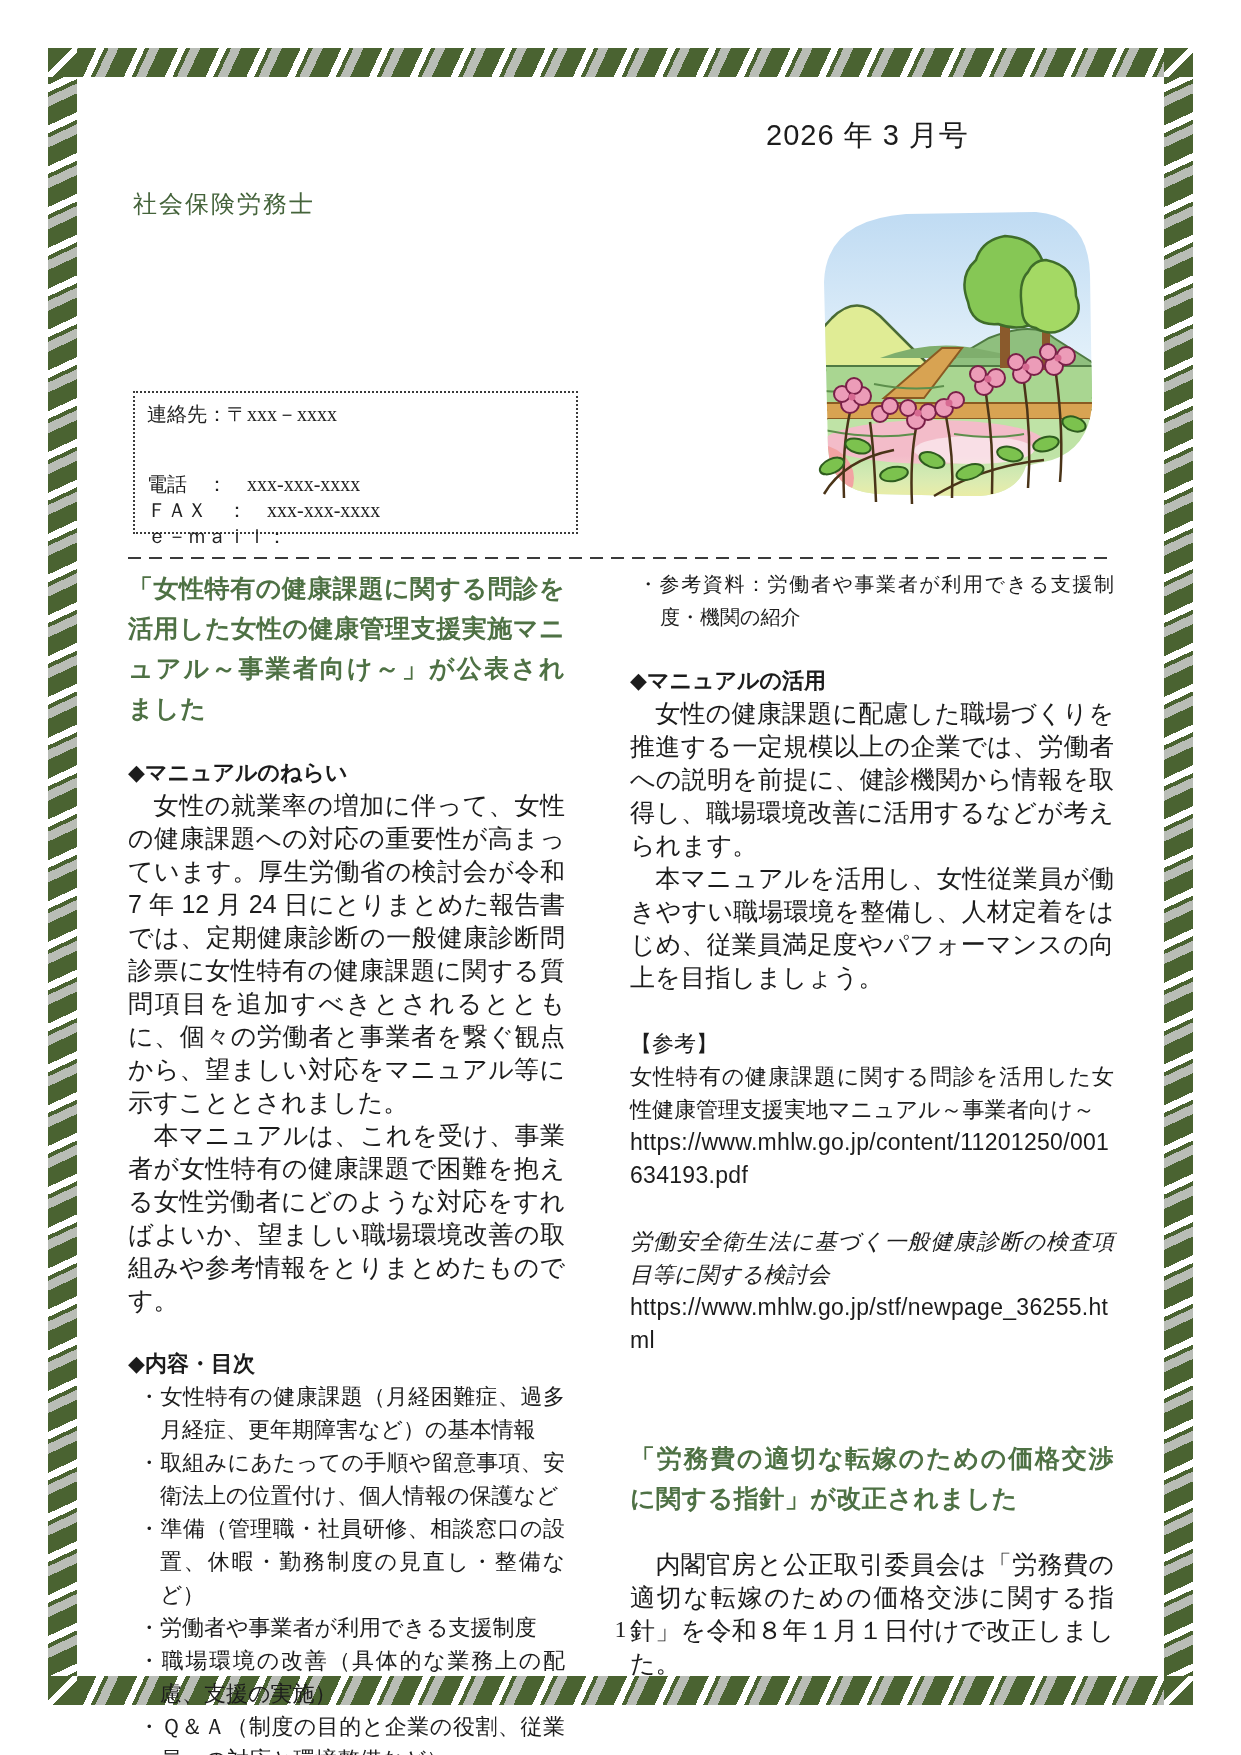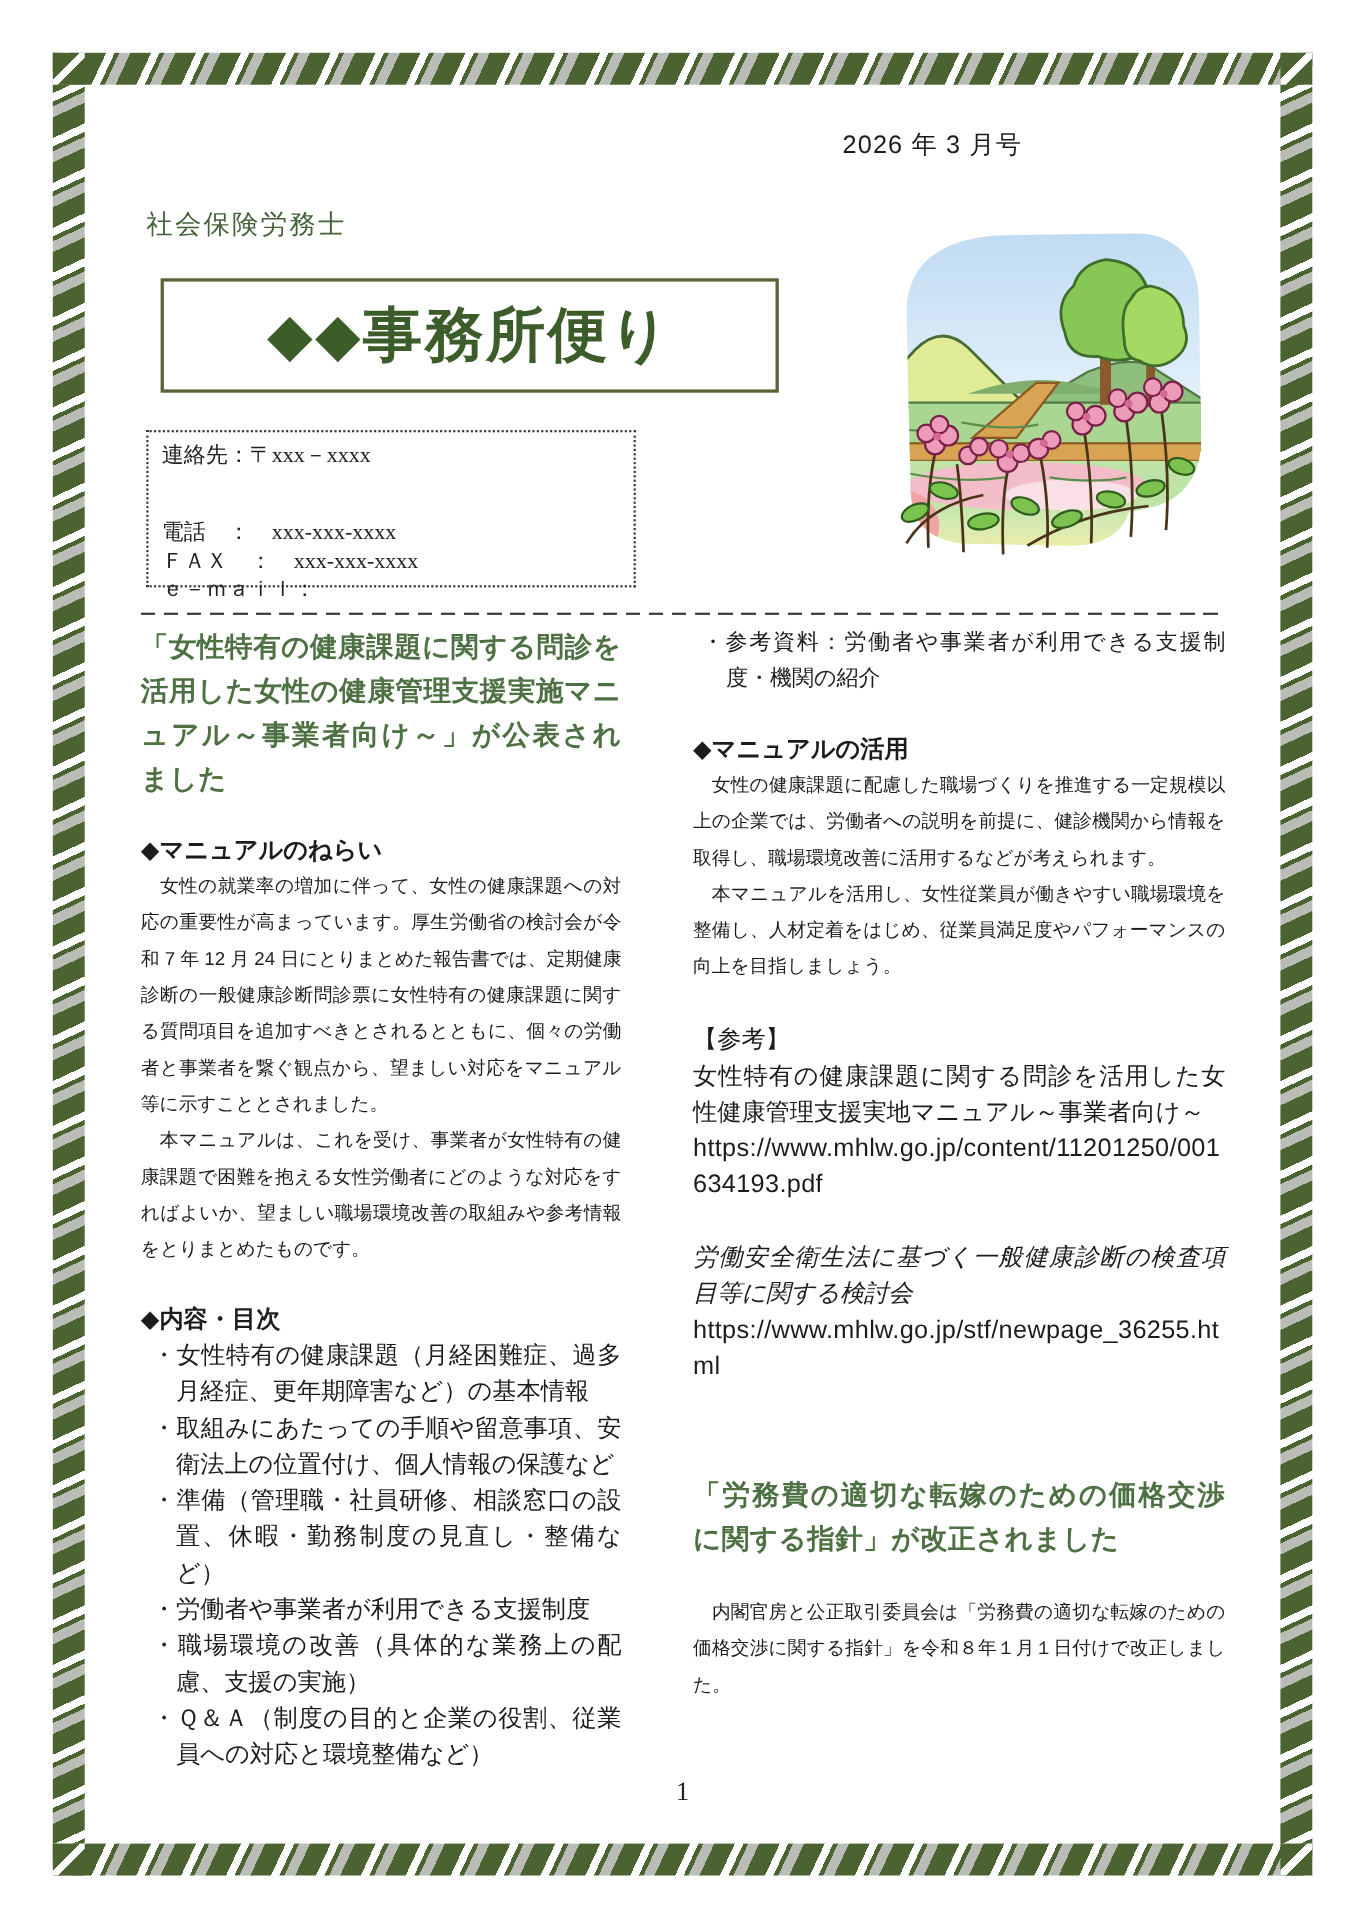--- a/index.html
+++ b/index.html
@@ -34,21 +34,21 @@
   .b-left{left:48px;} .b-right{left:1164px;}
   .b-corner{
     position:absolute;width:29px;height:29px;background:
       linear-gradient(135deg,transparent 42%,#ffffff 42% 58%,transparent 58%),
       var(--border_green);
   }
   .c-tl{left:48px;top:48px;} .c-tr{left:1164px;top:48px;}
   .c-bl{left:48px;top:1676px;} .c-br{left:1164px;top:1676px;}
 
   
-  .issue-date{position:absolute;left:766px;top:116px;font-size:23px;letter-spacing:1px;}
+  .issue-date{position:absolute;left:766px;top:116px;font-size:29px;letter-spacing:1px;}
   .office-label{
     position:absolute;left:133px;top:188px;font-size:24px;color:#44633a;
     font-family:"Liberation Serif","DejaVu Serif",serif;letter-spacing:2px;
   }
   .title-box{
     position:absolute;left:146px;top:253px;width:556px;height:98px;
     border:3px solid #5a6434;display:flex;align-items:center;justify-content:center;
   }
   .title-box .t{
     font-family:"Liberation Serif","DejaVu Serif",serif;font-weight:bold;
@@ -72,21 +72,21 @@
   
   .col{position:absolute;top:568px;}
   .col-left{left:128px;width:437px;}
   .col-right{left:630px;width:484px;}
   .green-heading{
     margin:0 0 28px;font-size:25px;line-height:40px;font-weight:bold;
     color:var(--accent_green);letter-spacing:0.5px;text-align:justify;
   }
   .diamond-heading{margin:30px 0 0;font-size:22px;line-height:33px;font-weight:bold;color:var(--text_black);}
   .diamond-heading.first{margin-top:0;}
-  .col p{margin:0;font-size:17px;line-height:33px;text-align:justify;}
+  .col p{margin:0;font-size:25px;line-height:33px;text-align:justify;}
   ul.toc{list-style:none;margin:0;padding:0 0 0 10px;}
   ul.toc li{font-size:22px;line-height:33px;padding-left:22px;text-indent:-22px;text-align:justify;}
   .hanging{
     margin-left:8px;font-size:20px;line-height:33px;
     padding-left:22px;text-indent:-22px;text-align:justify;
   }
   .ref-head{margin-top:33px;font-size:22px;line-height:33px;}
   .ref-title{font-size:22px;line-height:33px;text-align:justify;}
   .ref-title.gap{margin-top:33px;font-style:italic;}
   .url{font-size:23px;line-height:33px;word-break:break-all;letter-spacing:0.3px;}
@@ -107,23 +107,20 @@
   <div class="b-strip b-bottom"></div>
   <div class="b-strip b-left"></div>
   <div class="b-strip b-right"></div>
   <div class="b-corner c-tl"></div>
   <div class="b-corner c-tr"></div>
   <div class="b-corner c-bl"></div>
   <div class="b-corner c-br"></div>
 
   <div class="issue-date">2026 年 3 月号</div>
   <div class="office-label">社会保険労務士</div>
-  <div class="title-box">
-    <span class="t">◆◆事務所便り</span>
-  </div>
 
   <div class="contact-box">
     <div class="line addr">連絡先：〒xxx－xxxx</div>
     <div class="line">電話　：　xxx-xxx-xxxx</div>
     <div class="line">ＦＡＸ　：　xxx-xxx-xxxx</div>
     <div class="line">ｅ－ｍａｉｌ：</div>
   </div>
 
   <svg class="illustration" width="314" height="312" viewBox="0 0 314 312">
     <defs>

